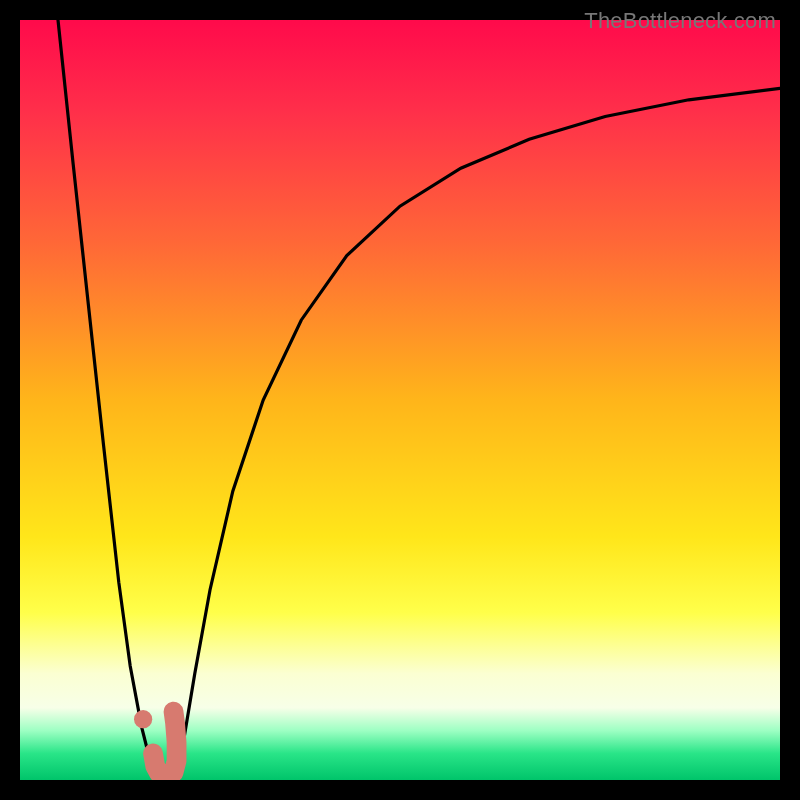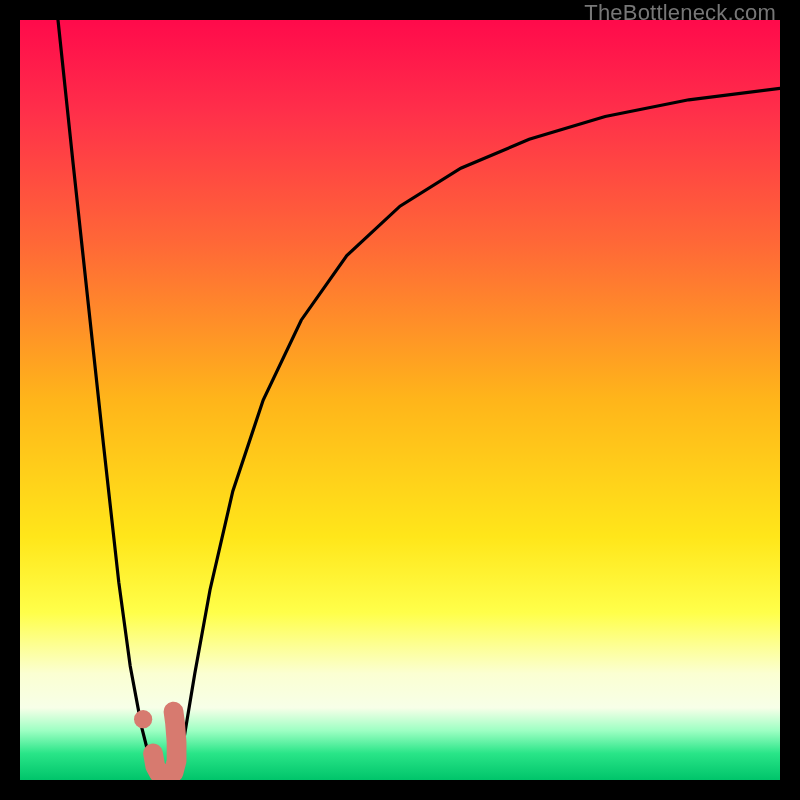--- a/index.html
+++ b/index.html
@@ -21,21 +21,21 @@
   }
   .plot {
     position: absolute;
     left: 0;
     top: 0;
     width: 760px;
     height: 760px;
   }
   .watermark {
     position: absolute;
-    top: 0px;
+    top: 8px;
     right: 24px;
     color: #777;
     font-size: 22px;
     font-weight: 500;
     letter-spacing: 0.2px;
     user-select: none;
   }
 </style>
 </head>
 <body>

